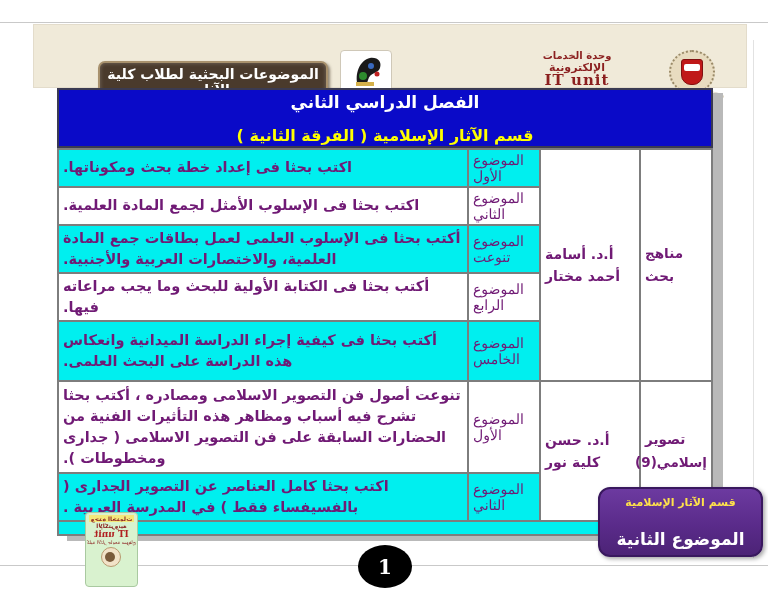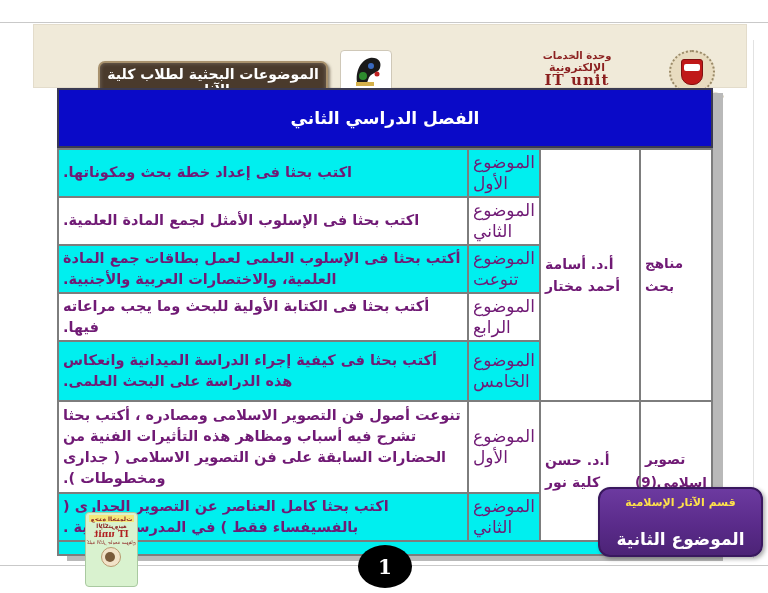--- a/index.html
+++ b/index.html
@@ -88,21 +88,21 @@
     background: #ffffff; direction: rtl;
   }
   table.schedule td {
     border: 2px solid #7d7d7d;
     text-align: left; vertical-align: middle;
     padding: 2px 4px;
     color: #701a75;
   }
   td.cyan { background: #00efef; }
   td.topic-cell { font-weight: bold; font-size: 14.5px; line-height: 1.45; }
-  td.label-cell { font-size: 17px; font-family: Liberation Sans, sans-serif; margin-top: 8px; }
+  td.label-cell { font-size: 14px; font-family: Liberation Sans, sans-serif; margin-top: 8px; }
   td.prof-cell { font-weight: bold; font-size: 14px; line-height: 1.6; margin-left: 12px; }
   td.subject-cell { font-weight: bold; font-size: 13.5px; line-height: 1.7; }
   td.prof-top { vertical-align: top; padding-top: 8px; }
   td.subject-low { vertical-align: middle; padding-top: 34px; }
   tr.strip-row td { height: 14px; padding: 0; }
 
   
   .dept-badge {
     position: absolute; left: 598px; top: 487px; width: 165px; height: 70px;
     background: linear-gradient(180deg, #6c3aa0 0%, #5a2b8a 55%, #4c2376 100%);
@@ -176,20 +176,21 @@
     <div class="ring">
       <div class="shield"></div>
     </div>
     <div class="oval-caption">جامعة سوهاج</div>
   </div>
 </div>
 
 <div class="main-wrap">
   <div class="banner">
     <div class="line1">الفصل الدراسي الثاني</div>
+    <div class="line2">قسم  الآثار الإسلامية ( الفرقة الثانية )</div>
   </div>
 
   <table class="schedule">
     <colgroup>
       <col style="width:72px">
         <col style="width:100px">
         <col style="width:72px">
         <col>
     </colgroup>
 

